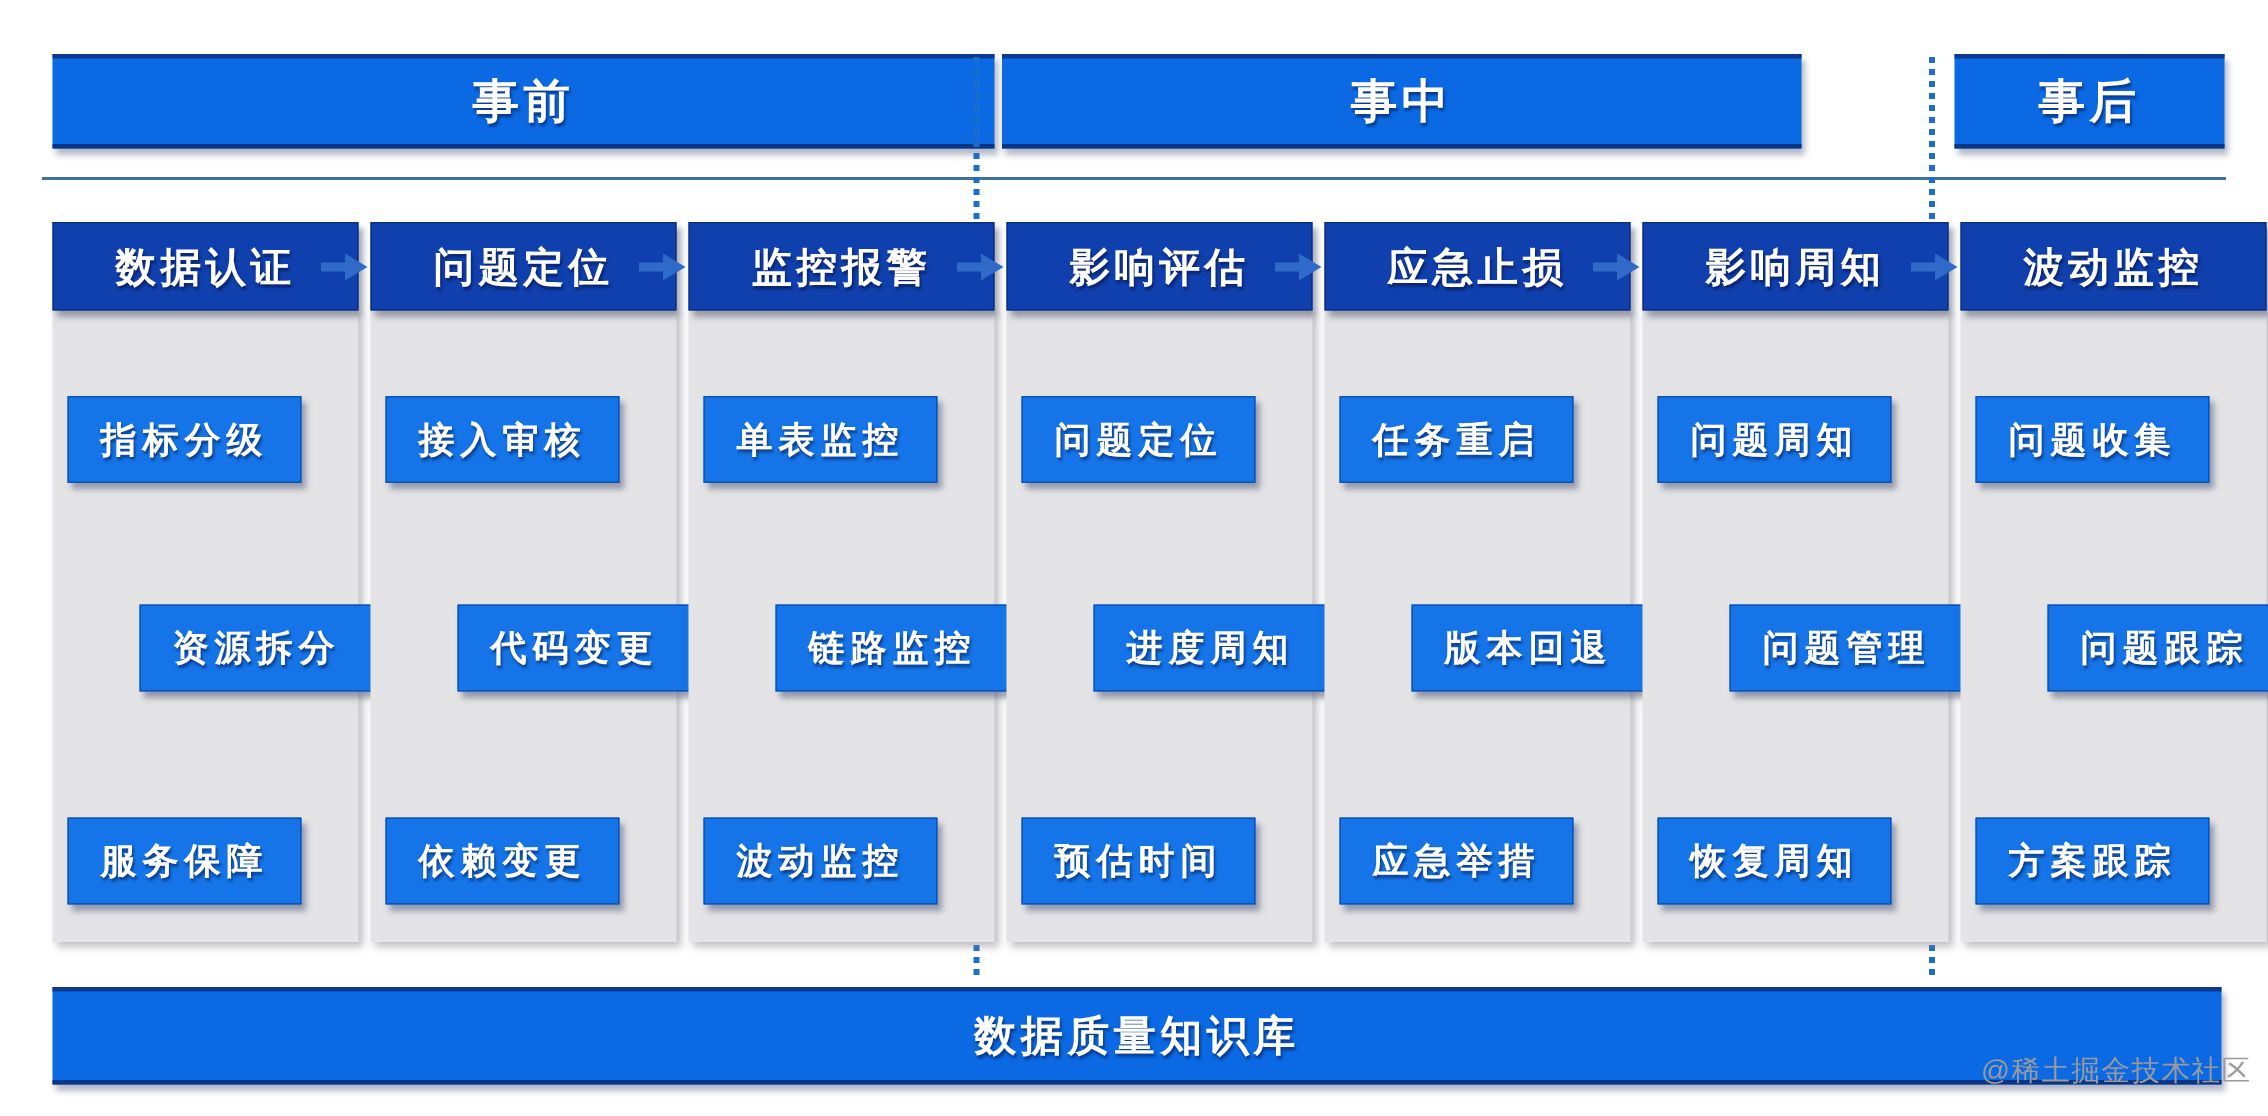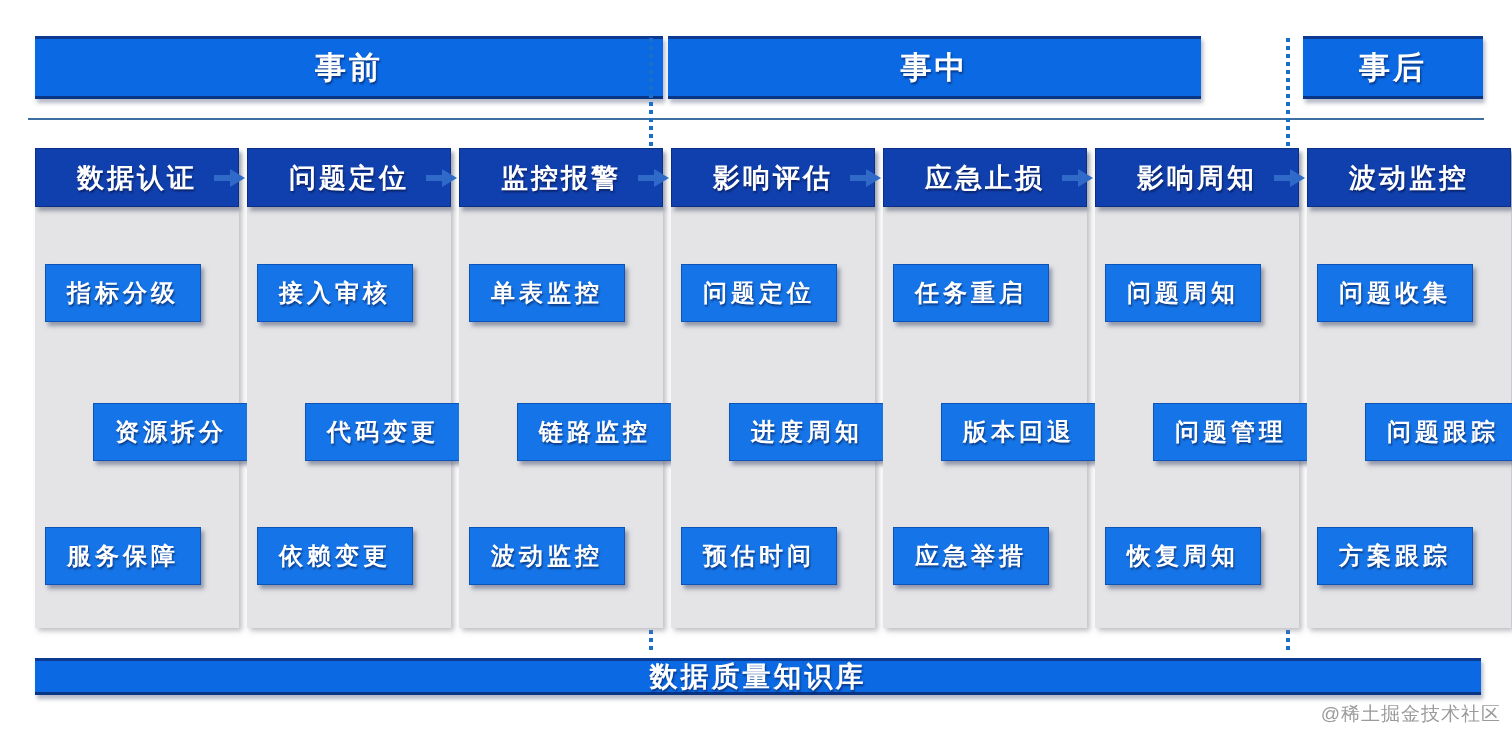--- a/index.html
+++ b/index.html
@@ -63,35 +63,35 @@
     position:absolute;left:10px;width:156px;height:58px;
     background:var(--item_blue);
     border:1px solid #0d54b8;
     box-shadow:3px 4px 4px rgba(80,90,120,.55);
     display:flex;align-items:center;justify-content:center;
     color:var(--text_white);font-size:24px;font-weight:bold;letter-spacing:4px;
     text-shadow:1px 2px 2px rgba(5,15,60,.55);
   }
   .item.r0{top:57px;}
   .item.r1{top:196px;margin-left:48px;}
-  .item.r2{top:320px;}
+  .item.r2{top:338px;}
 
   
   .arrow{position:absolute;top:169px;width:31px;height:18px;z-index:3;}
   .arrow .stem{position:absolute;left:0;top:6px;width:16px;height:6px;background:var(--arrow_blue);}
   .arrow .head{
     position:absolute;right:0;top:0;width:0;height:0;
     border-left:15px solid var(--arrow_blue);
     border-top:9px solid transparent;
     border-bottom:9px solid transparent;
   }
 
   
   .footer-bar{
-    position:absolute;left:35px;top:658px;width:1446px;height:37px;
+    position:absolute;left:35px;top:658px;width:1446px;height:65px;
     background:var(--banner_blue);
     border-top:3px solid #0c3a90;
     border-bottom:3px solid var(--edge_navy);
     box-shadow:2px 4px 4px rgba(90,100,130,.45);
     display:flex;align-items:center;justify-content:center;
     color:var(--text_white);font-size:28px;font-weight:bold;letter-spacing:3px;
     text-shadow:1px 2px 2px rgba(5,15,60,.55);
   }
 
   

